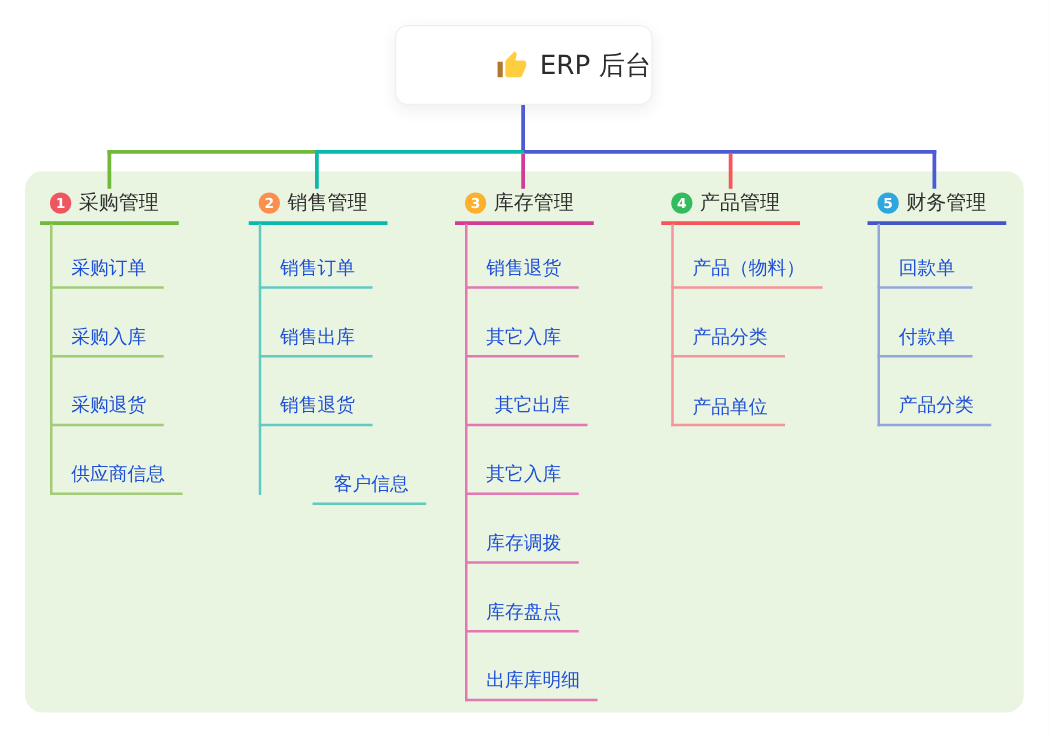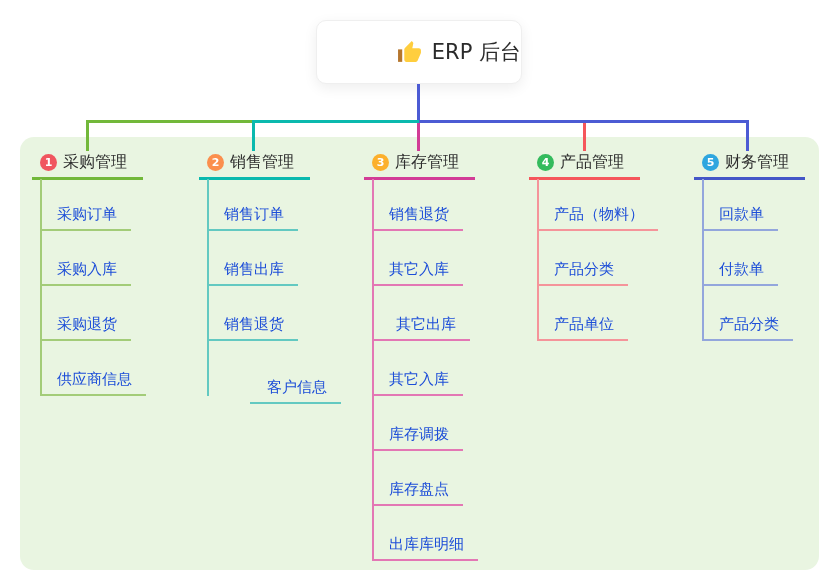--- a/index.html
+++ b/index.html
@@ -159,21 +159,21 @@
   <span class="badge" style="background: rgb(52, 187, 93);">4</span>
   <span>产品管理</span>
 </div>
 <div class="trunk" style="left: 537px; top: 179px; height: 162px; background: rgb(245, 148, 154);"></div>
 <div class="child" style="left: 537px; top: 206px; border-bottom-color: rgb(245, 148, 154);">
   <span>产品（物料）</span>
 </div>
 <div class="child" style="left: 537px; top: 261px; border-bottom-color: rgb(245, 148, 154);">
   <span>产品分类</span>
 </div>
-<div class="child" style="left: 537px; top: 316px; border-bottom-color: rgb(245, 148, 154);">
+<div class="child" style="left: 537px; top: 316px; border-bottom-color: rgb(245, 148, 154); align-items: center;">
   <span>产品单位</span>
 </div>
 
 <div class="branch-header" style="left: 694px; border-bottom-color: rgb(68, 86, 199);">
   <span class="badge" style="background: rgb(46, 166, 223);">5</span>
   <span>财务管理</span>
 </div>
 <div class="trunk" style="left: 702px; top: 179px; height: 162px; background: rgb(147, 166, 220);"></div>
 <div class="child" style="left: 702px; top: 206px; border-bottom-color: rgb(147, 166, 220);">
   <span>回款单</span>

